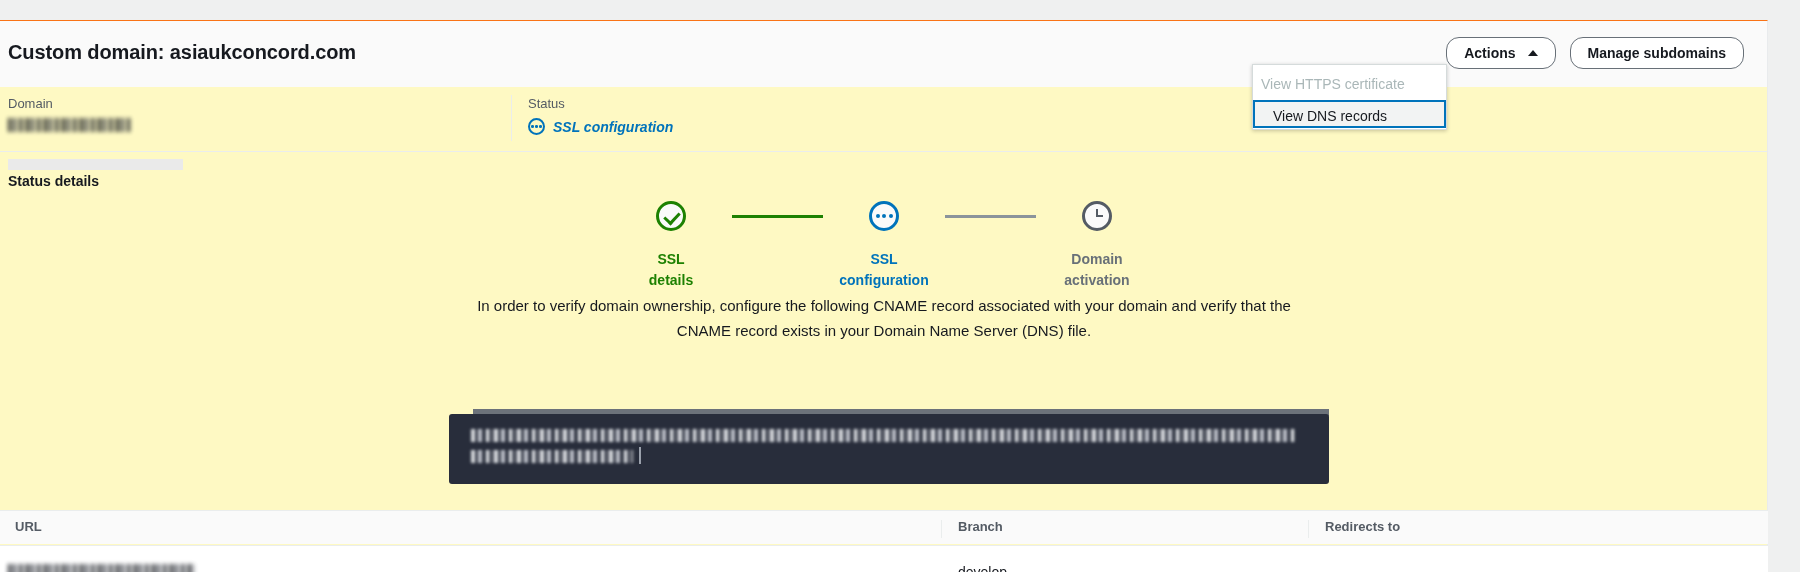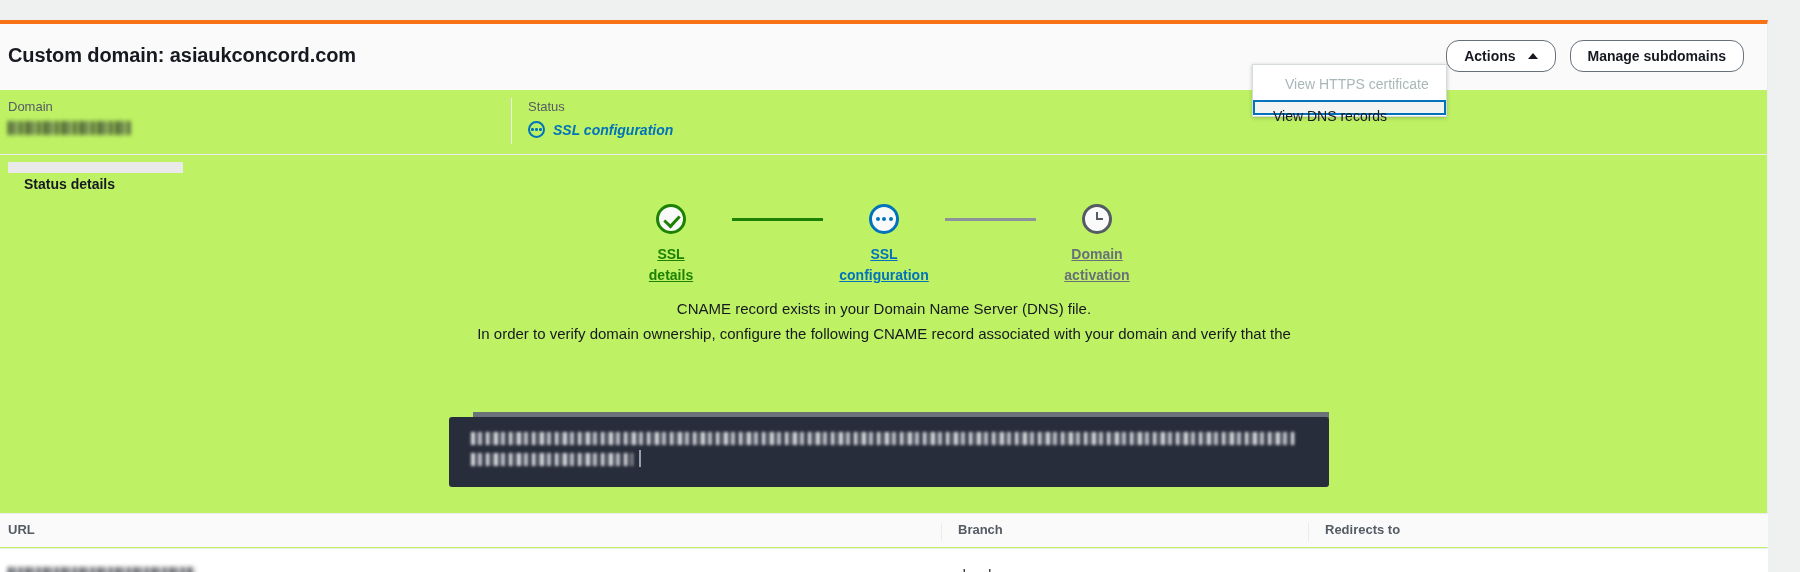--- a/index.html
+++ b/index.html
@@ -14,22 +14,22 @@
 
   
   .top-strip {
     position: absolute; left: 0; top: 0; width: 1800px; height: 20px;
     background: #eff0f0;
   }
 
   
   .card {
     position: absolute; left: 0; top: 20px; width: 1768px; height: 552px;
-    background: #bef264;
-    border-top: 4px solid #f97316;
+    background: #fef9c3;
+    border-top: 1px solid #f97316;
     border-right: 1px solid #e9ebed;
   }
 
   
   .card-header {
     position: relative; height: 66px;
     background: #fafafa;
   }
   .card-title {
     position: absolute; left: 8px; top: 20px;
@@ -65,31 +65,31 @@
     left: 1252px; top: 64px;
     width: 195px;
     background: #ffffff;
     border: 1px solid #d5dbdb;
     box-shadow: 0 1px 4px rgba(0,0,0,0.22);
     z-index: 40;
     padding: 4px 0 0 0;
   }
   .menu-item {
     height: 30px; line-height: 30px;
-    padding: 0 0 0 32px;
+    padding: 0 0 0 8px;
     font-size: 14px; color: #16191f;
     cursor: pointer;
     white-space: nowrap;
   }
   .menu-item.disabled { color: #aab7b8; cursor: default; }
   .menu-item.selected {
     background: #f2f3f3;
     border: 2px solid #0073bb;
     padding-left: 18px;
-    height: 15px; line-height: 28px;
+    height: 28px; line-height: 28px;
     margin: 1px 0;
   }
 
   
   .info-row {
     position: relative; height: 65px;
     border-bottom: 1px solid #eaeded;
   }
   .info-col {
     position: absolute; top: 9px;
@@ -134,21 +134,21 @@
     display: block;
   }
 
   .gray-tab {
     position: absolute; left: 8px; top: 138px;
     width: 175px; height: 11px; background: #eaeaea;
   }
 
   
   .status-details-head {
-    position: absolute; left: 24px; top: 152px;
+    position: absolute; left: 8px; top: 152px;
     font-size: 14px; font-weight: bold; color: #16191f;
   }
 
   .stepper {
     position: absolute; left: 0; top: 180px; width: 1768px;
     display: flex; justify-content: center;
   }
   .steps { display: flex; align-items: flex-start; }
   .step { display: flex; flex-direction: column; align-items: center; width: 122px; }
   .step-icon { width: 30px; height: 30px; position: relative; }
@@ -188,22 +188,22 @@
     content: ""; position: absolute;
     left: 11px; top: 11px; width: 7px; height: 2px;
     background: #545b64;
   }
 
   .connector { width: 91px; height: 3px; margin-top: 14px; }
   .connector.done { background: #1d8102; }
   .connector.todo { background: #8b949b; }
 
   .step-label {
-    margin-top: 10px; text-align: center;
-    font-size: 14px; font-weight: bold; line-height: 21px; text-decoration: underline;
+    margin-top: 18px; text-align: center;
+    font-size: 14px; font-weight: bold; line-height: 21px;
   }
   .step-label.green { color: #1d8102; }
   .step-label.blue  { color: #0073bb; }
   .step-label.gray  { color: #687078; }
 
   
   .instructions {
     position: absolute; left: 0; top: 272px; width: 1768px;
     text-align: center;
     font-size: 15px; color: #16191f; line-height: 25px;
@@ -252,21 +252,21 @@
     background: #eaeded;
   }
   .table-head {
     position: absolute; left: 0; top: 490px; width: 1768px; height: 33px;
     background: #fafafa;
   }
   .th {
     position: absolute; top: 8px;
     font-size: 13px; font-weight: bold; color: #545b64;
   }
-  .th.url { left: 8px; }
+  .th.url { left: 15px; }
   .th.branch { left: 958px; }
   .th.redirect { left: 1325px; text-align: center; }
   .th-sep {
     position: absolute; top: 499px; width: 1px; height: 18px; background: #eaeded;
   }
   .th-sep.s1 { left: 941px; }
   .th-sep.s2 { left: 1308px; }
 
   .table-row-divider {
     position: absolute; left: 0; top: 524px; width: 1768px; height: 1px;
@@ -367,22 +367,22 @@
           </div>
           <div class="step-label gray">
             <div>Domain</div>
             <div>activation</div>
           </div>
         </div>
       </div>
     </div>
 
     <div class="instructions">
+      <span>In order to verify domain ownership, configure the following CNAME record associated with your domain and verify that the</span>
       <span>CNAME record exists in your Domain Name Server (DNS) file.</span>
-      <span>In order to verify domain ownership, configure the following CNAME record associated with your domain and verify that the</span>
     </div>
 
     <div class="code-wrap">
       <div class="code-scrollbar"></div>
       <div class="code-block">
         <div class="code-line l1"></div>
         <div class="code-line l2"></div>
         <div class="code-caret"></div>
       </div>
     </div>

